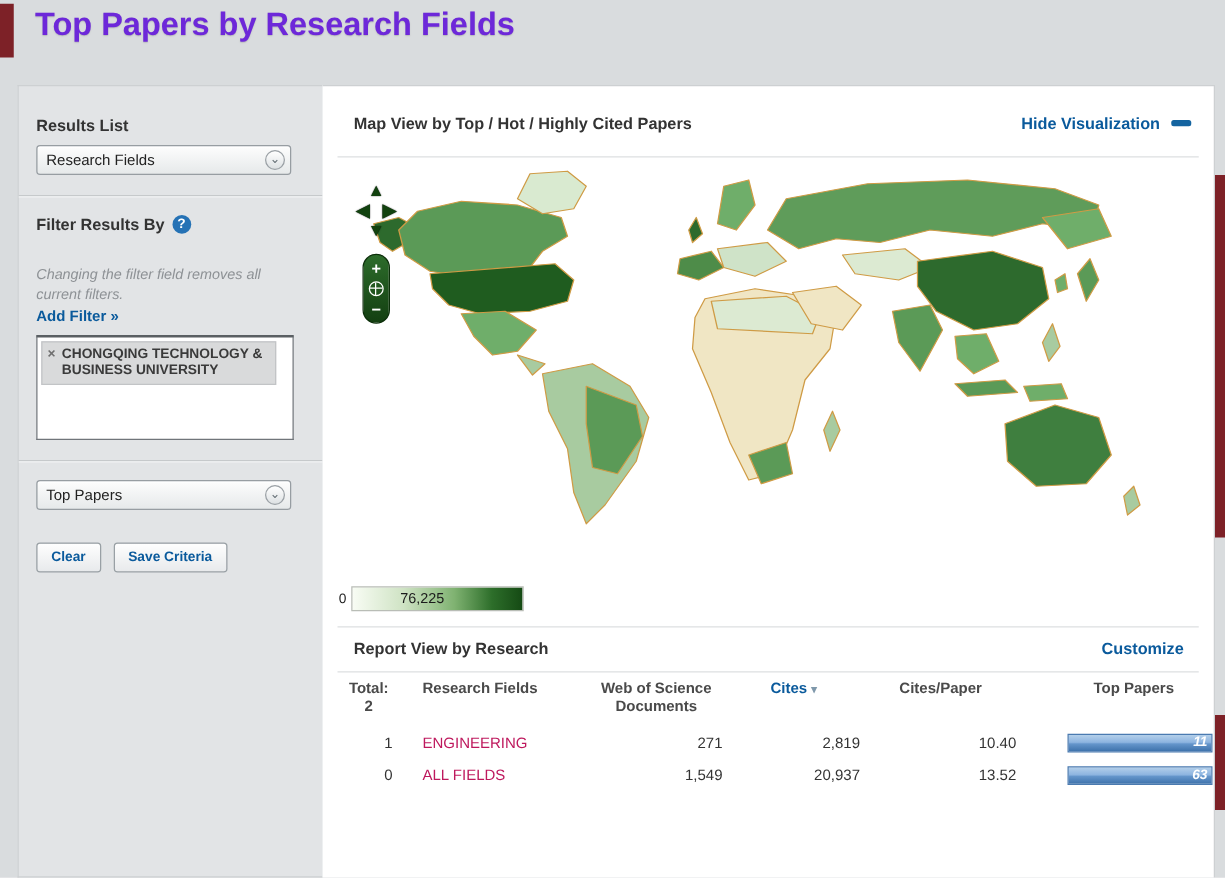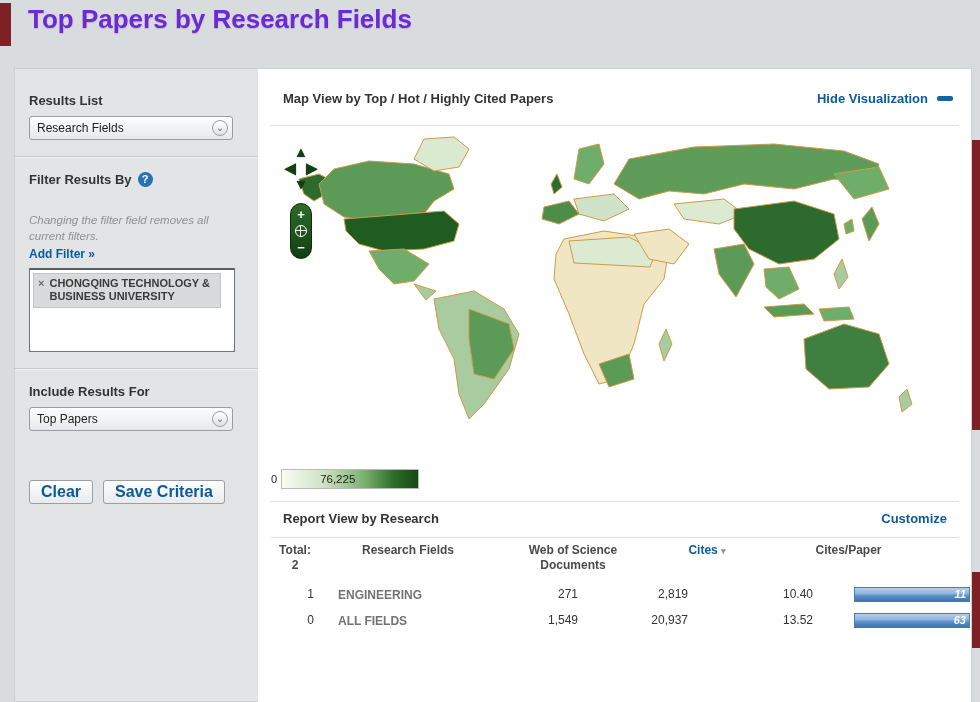--- a/index.html
+++ b/index.html
@@ -61,22 +61,22 @@
     background: #d9dadb; border: 1px solid #c2c4c6;
     padding: 3px 6px 4px 4px;
     font-size: 11px; font-weight: bold; color: #3a3a3a; line-height: 1.2;
   }
   .tag-close { color: #6f6f6f; font-weight: bold; font-size: 11px; cursor: pointer; }
   .btn-row { margin-top: 26px; display: flex; gap: 10px; }
   .btn {
     height: 24px; padding: 0 11px;
     background: linear-gradient(#fefefe, #e8eaec);
     border: 1px solid #99a0a5; border-radius: 3px;
-    color: #0a5a9c; font-weight: bold; font-size: 16px;
-    display: inline-flex; align-items: center; cursor: pointer; margin-top: 23px;
+    color: #0a5a9c; font-weight: bold; font-size: 11px;
+    display: inline-flex; align-items: center; cursor: pointer;
   }
 
   
   .main {
     position: absolute; left: 258px; top: 68px; width: 714px; height: 634px;
     background: #fff; border-top: 1px solid #cdd0d2; border-right: 1px solid #cdd0d2;
   }
   .map-header {
     position: absolute; left: 25px; right: 18px; top: 22px;
     display: flex; justify-content: space-between; align-items: flex-end;
@@ -124,29 +124,29 @@
     position: absolute; left: 25px; right: 24px; top: 442px;
     display: flex; justify-content: space-between; align-items: center;
   }
 
   .report-table { position: absolute; left: 12px; right: 12px; top: 474px; }
   .tr {
     display: grid;
     grid-template-columns: 50px 150px 110px 110px 125px 39px 106px;
     align-items: center;
   }
-  .tr.head { align-items: start; padding-bottom: 8px; gap: 24px; }
+  .tr.head { align-items: start; padding-bottom: 8px; }
   .th { font-size: 12px; font-weight: bold; color: #4a4a4a; line-height: 1.25; }
   .th.center { text-align: center; }
   .th.cites-h { color: #0a5a9c; text-align: center; cursor: pointer; }
   .sort-arrow { font-size: 9px; color: #7f98ab; }
   .td { font-size: 12px; color: #333; }
   .tr.row { height: 26px; }
   .rank { text-align: right; padding-right: 6px; }
-  .field-link { color: #737373; font-weight: bold; padding-left: 18px; font-size: 12px; text-decoration: none; cursor: pointer; }
+  .field-link { color: #be185d; font-weight: normal; padding-left: 18px; font-size: 12px; text-decoration: none; cursor: pointer; }
   .num { text-align: right; padding-right: 2px; }
   .bar {
     height: 15px; width: 116px;
     background: linear-gradient(#b3cfea 0%, #8db4e0 45%, #6495cb 55%, #3e72ab 100%);
     border: 1px solid #49169e00;
     border: 1px solid #4a7ab0;
     display: flex; justify-content: flex-end; align-items: center;
     color: #fff; font-size: 11px; font-weight: bold; padding-right: 3px; font-style: italic;
   }
 </style>
@@ -179,21 +179,20 @@
 
     <div class="filter-box">
       <div class="filter-tag">
         <span class="tag-close">×</span>
         <span>CHONGQING TECHNOLOGY &amp; BUSINESS UNIVERSITY</span>
       </div>
     </div>
 
     <div class="sb-divider"></div>
 
-    <div class="section-label">Include Results For</div>
     <div class="dropdown">
       <span>Top Papers</span>
       <span class="chev">⌄</span>
     </div>
 
     <div class="btn-row">
       <button class="btn">Clear</button>
       <button class="btn">Save Criteria</button>
     </div>
   </div>

